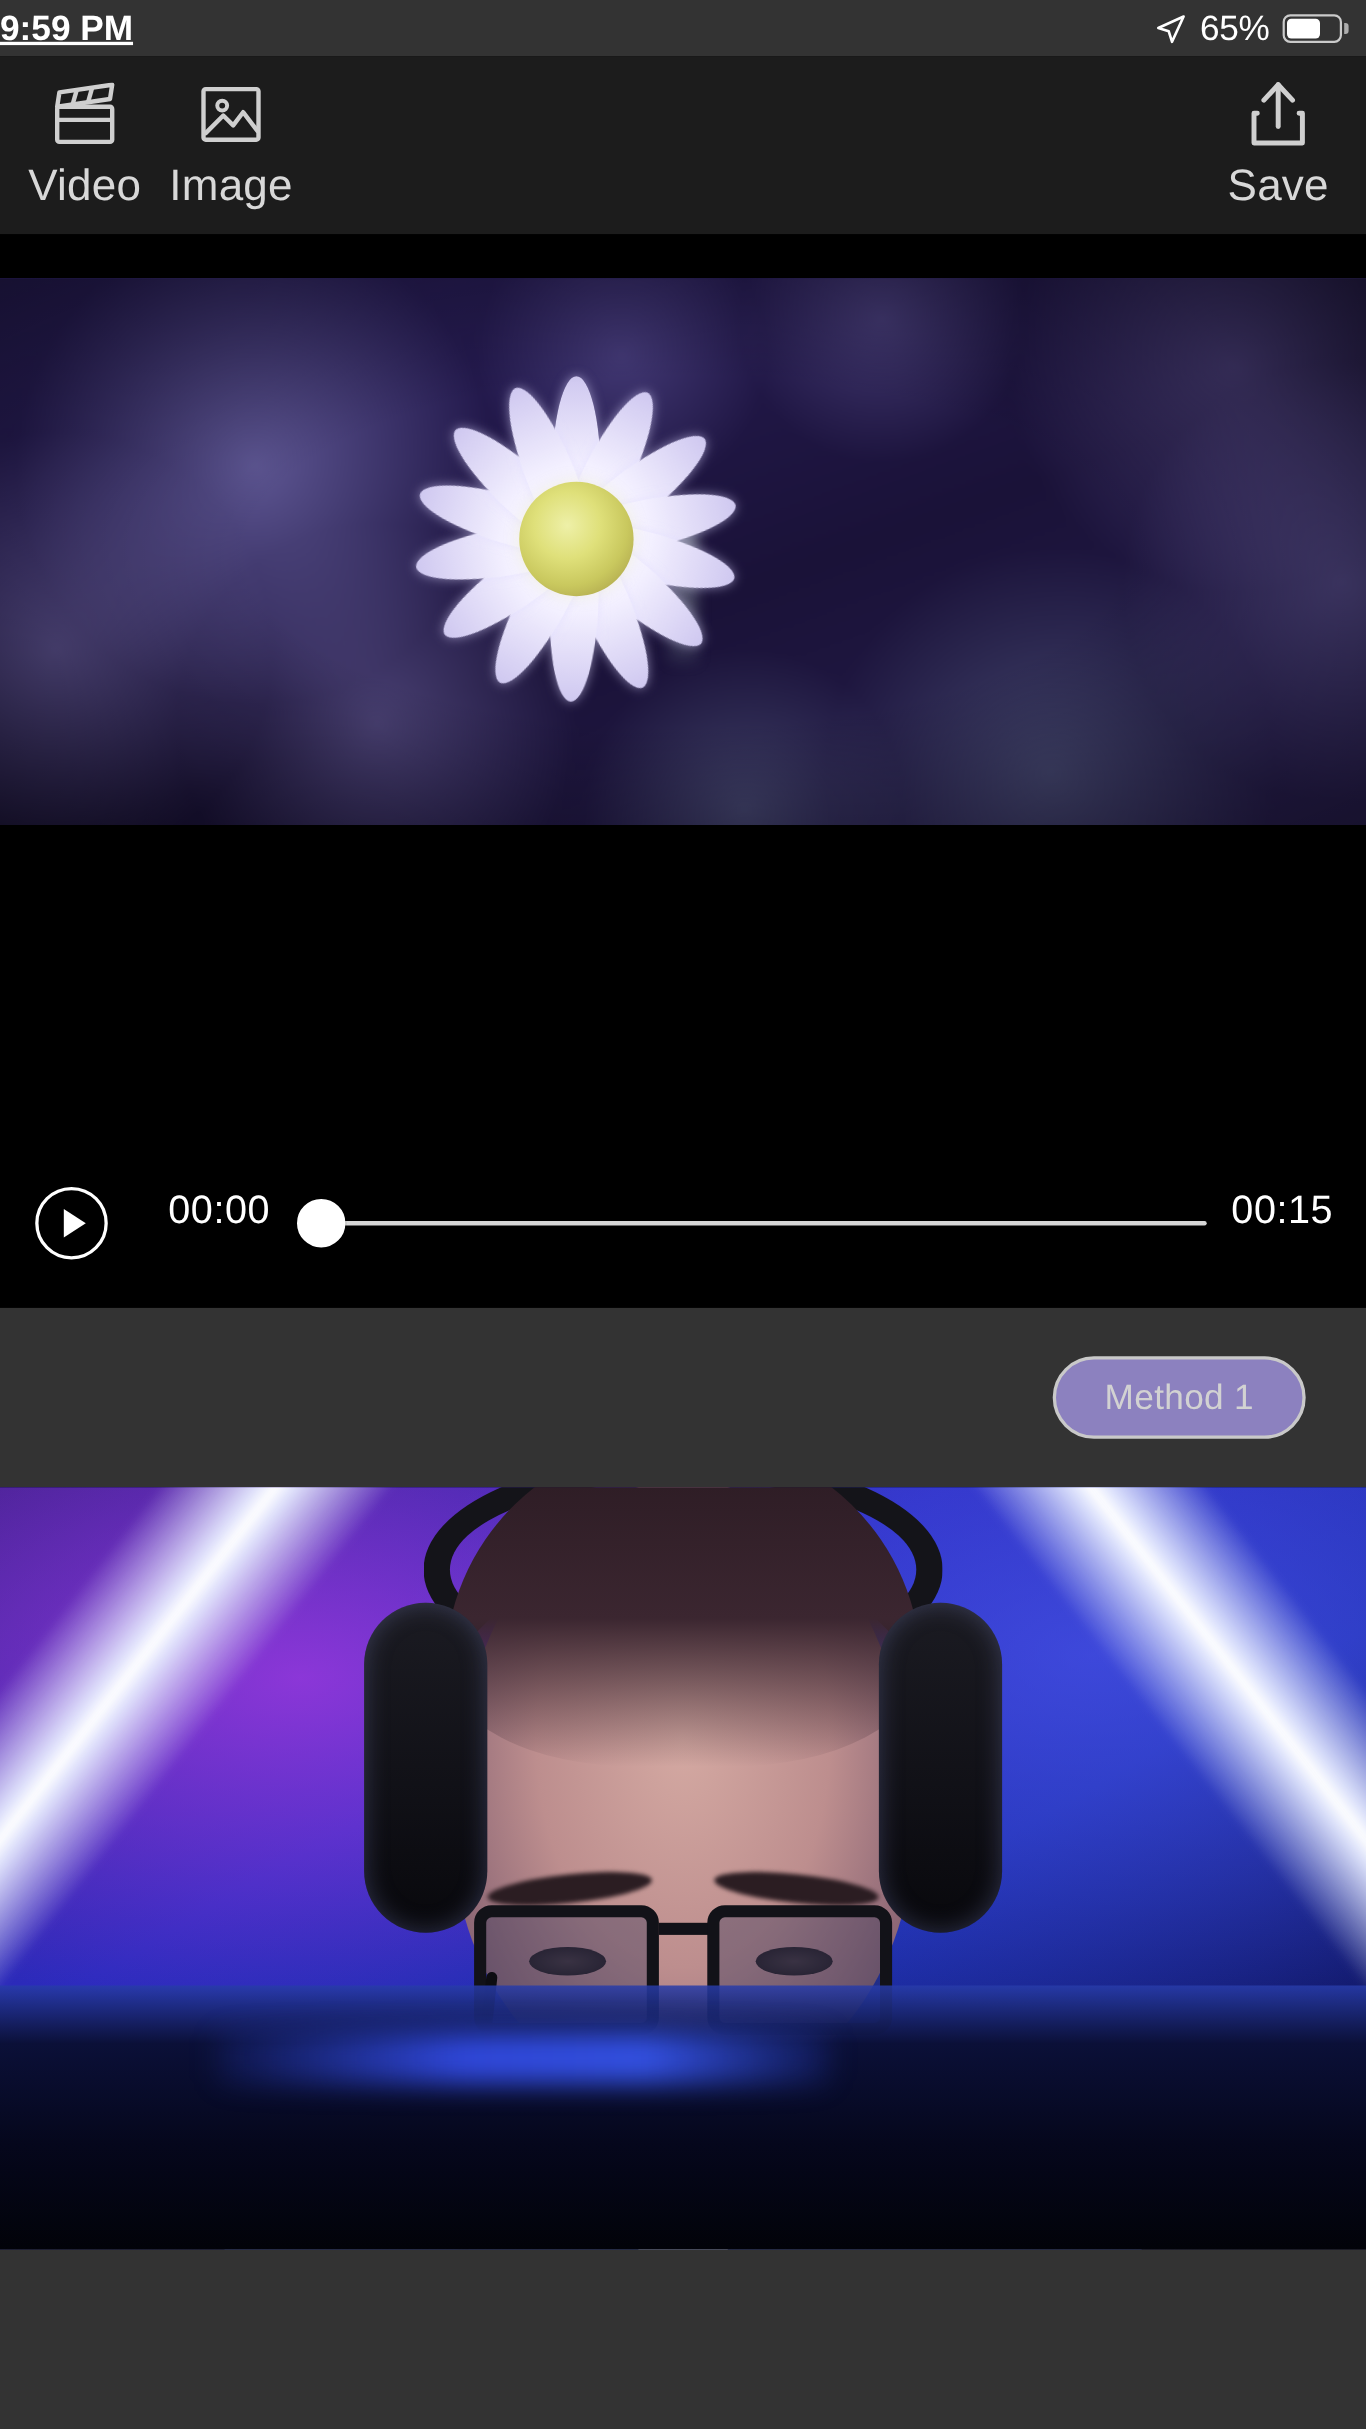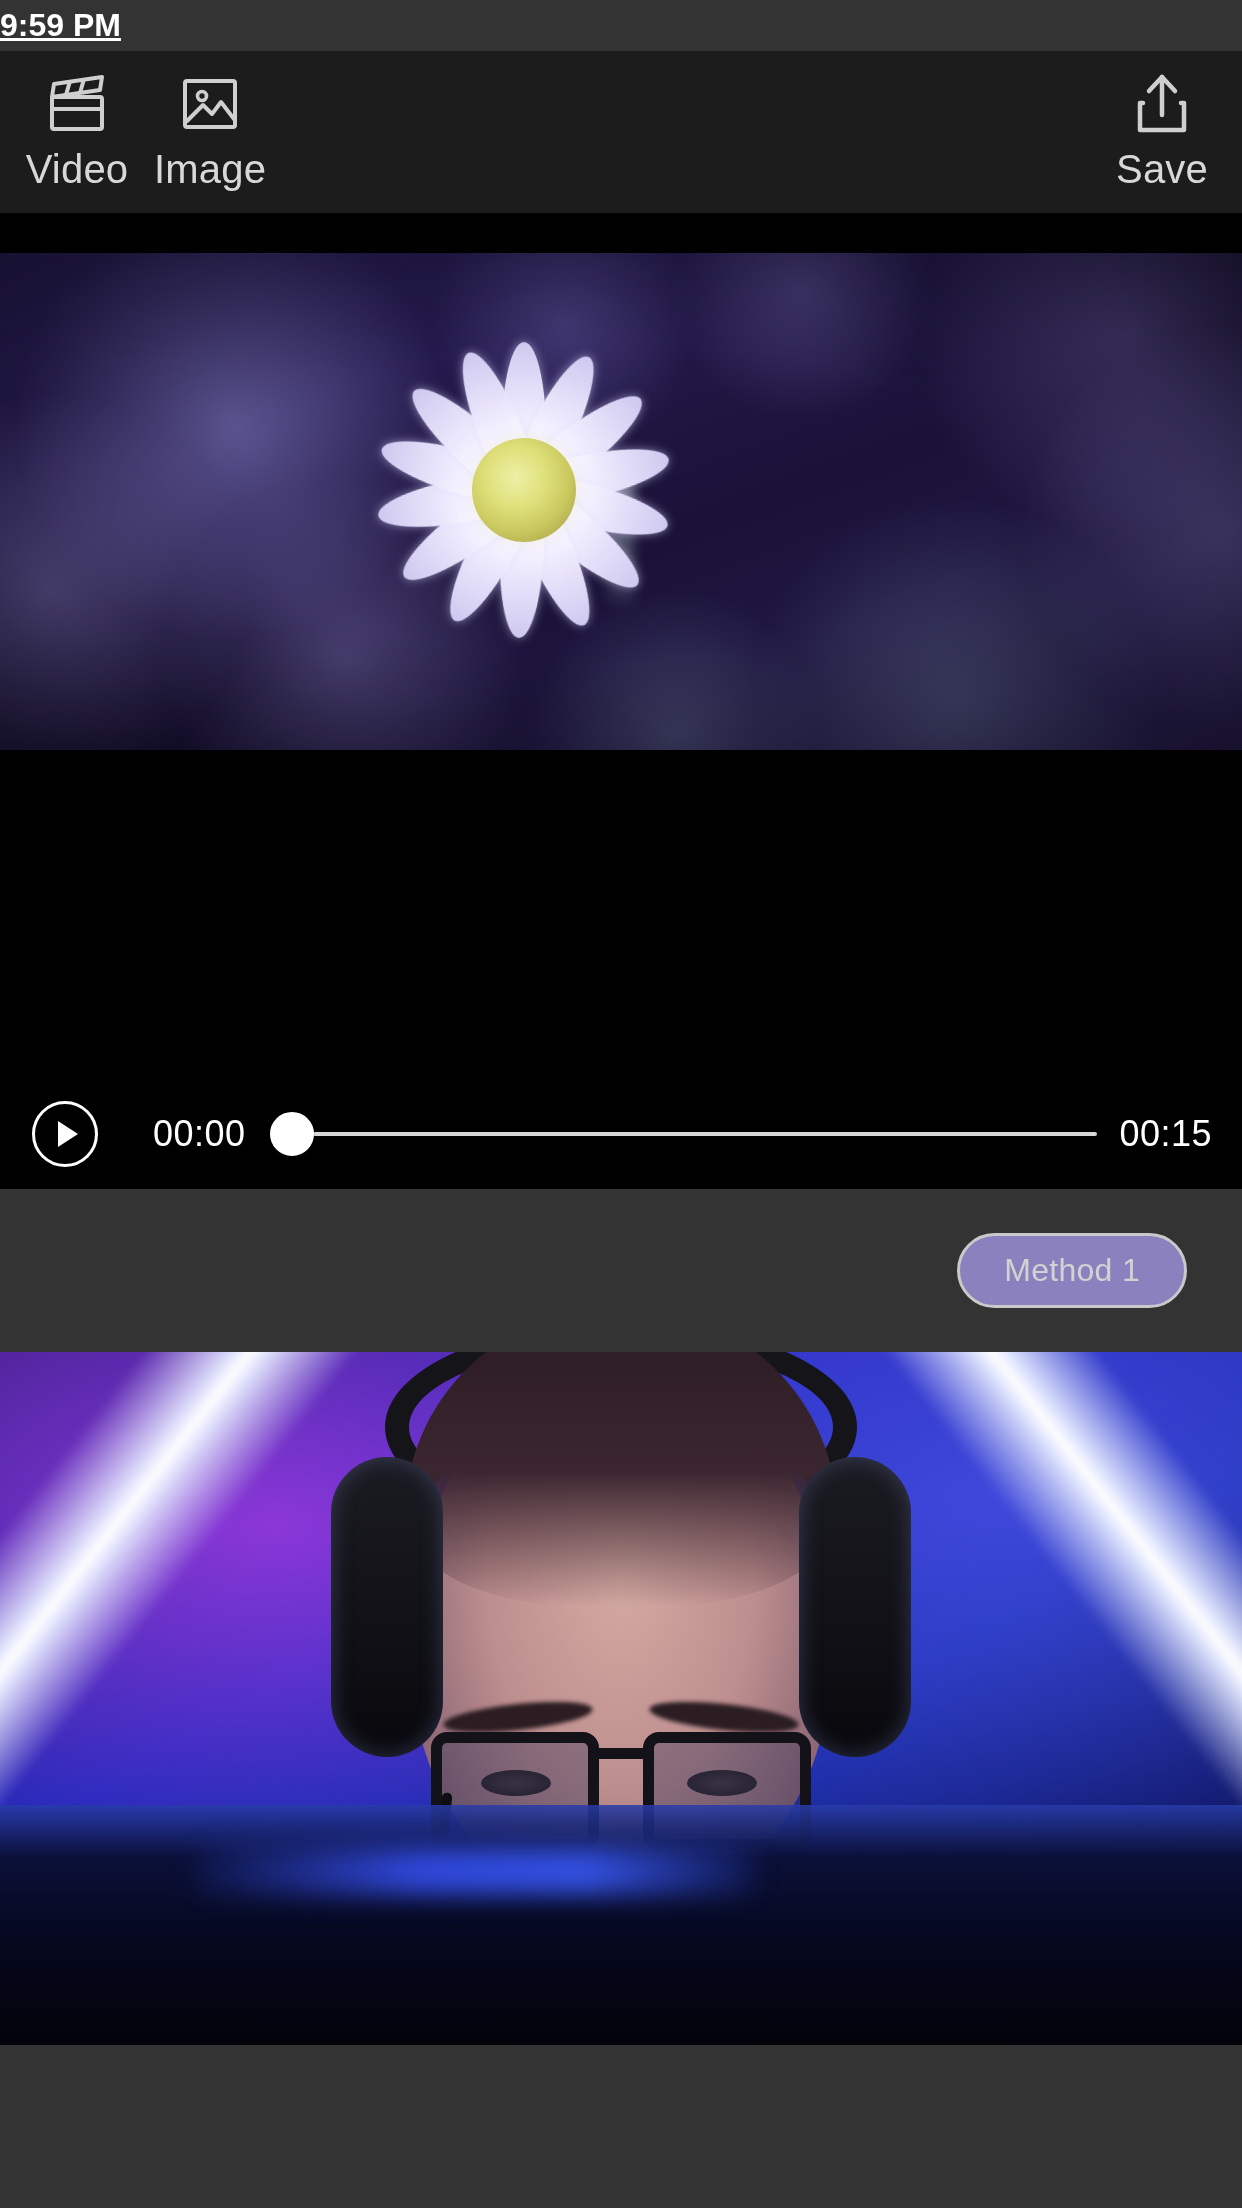--- a/index.html
+++ b/index.html
@@ -101,21 +101,21 @@
   }
   .stem{
     position:absolute; left:50%; top:230px; width:26px; height:120px; margin-left:-13px;
     background:linear-gradient(to bottom, rgba(180,195,190,0.55), rgba(120,140,150,0.15));
     filter:blur(6px);
   }
 
   
   .controls{
     position:absolute; top:1079px; left:0; width:1242px; height:110px;
-    background:#000; display:flex; align-items:center;
+    background:#000; display:flex; align-items:flex-start;
   }
   .play-btn{
     margin-left:32px; width:66px; height:66px; border:3.5px solid #ffffff;
     border-radius:50%; display:flex; align-items:center; justify-content:center;
     flex:0 0 auto;
   }
   .play-tri{
     width:0; height:0; margin-left:5px;
     border-left:20px solid #ffffff;
     border-top:13px solid transparent;
@@ -254,20 +254,32 @@
   }
 </style>
 </head>
 <body>
 
 <div id="screen">
 
   <div class="statusbar">
     <div class="sb-center">
       <span class="sb-time">9:59 PM</span>
+    </div>
+    <div class="sb-right">
+      <svg width="30" height="30" viewBox="0 0 30 30">
+        <path d="M27 4 L4 14.5 L13.5 17.5 L16.5 27 Z" fill="none" stroke="#ffffff" stroke-width="2.4" stroke-linejoin="round"></path>
+      </svg>
+      <span class="sb-text">65%</span>
+      <span class="battery">
+        <span class="batt-body">
+            <span class="batt-fill" style="width: 65%;"></span>
+          </span>
+        <span class="batt-cap"></span>
+      </span>
     </div>
   </div>
 
   <div class="toolbar">
 
     <div class="tb-item" id="tb-video">
       <span class="tb-icon">
         <svg width="62" height="58" viewBox="0 0 62 58">
           <rect x="6" y="22" width="50" height="32" rx="2" fill="none" stroke="#cfcfcf" stroke-width="4"></rect>
           <path d="M6 22 L8 9 L56 2 L54 15 Z" fill="none" stroke="#cfcfcf" stroke-width="4" stroke-linejoin="round"></path>

